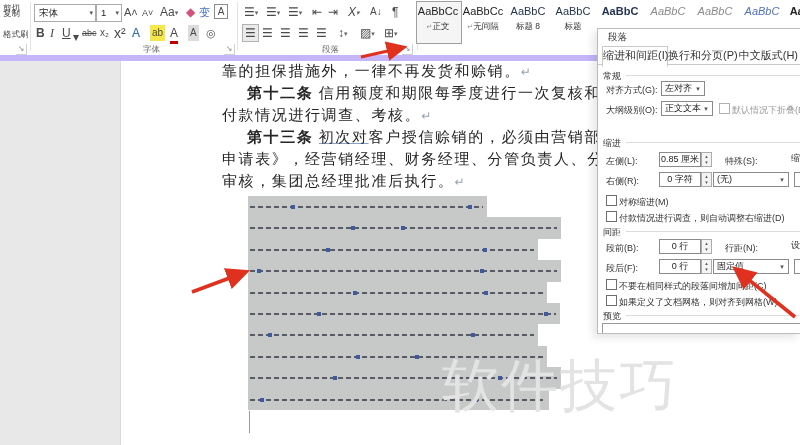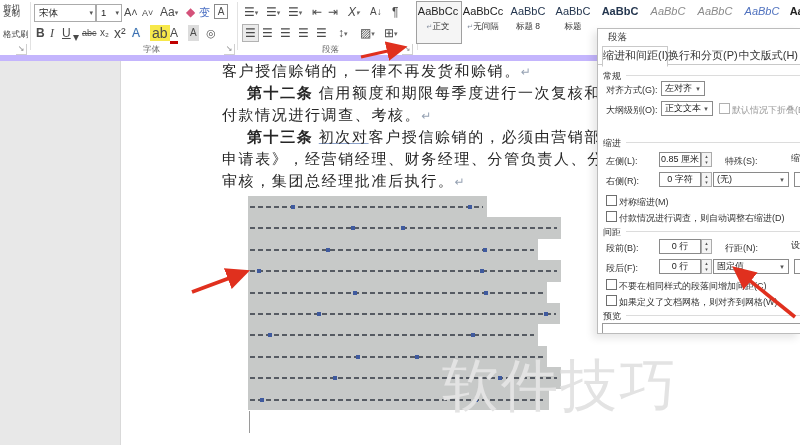--- a/index.html
+++ b/index.html
@@ -105,21 +105,21 @@
     <div class="ric" style="left:214px;top:4px;border:1px solid #8a8a8a;width:12px;height:13px;line-height:13px;font-size:10px">A</div>
 
     <div class="ric" style="left:36px;top:25px;font-weight:bold">B</div>
     <div class="ric" style="left:50px;top:25px;font-style:italic;font-family:'Liberation Serif',serif">I</div>
     <div class="ric" style="left:62px;top:25px;text-decoration:underline"><span>U</span></div>
     <div class="ric dd" style="left:73px;top:29px">▾</div>
     <div class="ric" style="left:82px;top:25px;font-size:9px;text-decoration:line-through">abc</div>
     <div class="ric" style="left:100px;top:25px;font-size:10px">x₂</div>
     <div class="ric" style="left:114px;top:25px;font-size:14px">x²</div>
     <div class="ric" style="left:132px;top:25px;color:#3e6db5;text-shadow:0 0 1px #9cc;font-size:12px">A</div>
-    <div class="ric" style="left:150px;top:25px;font-size:14px;background:#f7e84a;padding:0 2px">ab</div>
+    <div class="ric" style="left:150px;top:25px;font-size:10px;background:#f7e84a;padding:0 2px">ab</div>
     <div class="ric" style="left:170px;top:25px;border-bottom:3px solid #c00000">A</div>
     <div class="ric" style="left:188px;top:25px;background:#dcdcdc;padding:0 2px;font-size:10px">A</div>
     <div class="ric" style="left:206px;top:25px;font-size:11px">◎</div>
 
     <div class="grp-lbl" style="left:143px;top:44px">字体</div>
     <div class="launcher" style="left:224px;top:44px">↘</div>
     <div class="vsep" style="left:237px"></div>
 
     <div class="ric" style="left:244px;top:4px"><span>☰</span><span class="dd">▾</span></div>
     <div class="ric" style="left:266px;top:4px"><span>☰</span><span class="dd">▾</span></div>
@@ -175,21 +175,21 @@
     <div class="gal-item" style="left:786px">
         <div class="gal-prev g-strong">AaBbC</div>
       </div>
   </div>
 
   <div id="canvas">
     <div id="appbg"></div>
     <div id="page"></div>
 
     <div class="docline" style="left:222px;top:7px">
-      <span>客户授信赊销的，一律不再发货和赊销。</span><span class="pil">↵</span>
+      <span>靠的担保措施外，一律不再发货和赊销。</span><span class="pil">↵</span>
     </div>
     <div class="docline" style="left:247px;top:29px">
       <span class="b">第十二条</span><span> 信用额度和期限每季度进行一次复核和调整，对客</span>
     </div>
     <div class="docline" style="left:222px;top:51px">
       <span>付款情况进行调查、考核。</span><span class="pil">↵</span>
     </div>
     <div class="docline" style="left:247px;top:73px">
       <span class="b">第十三条</span><span> </span><span class="u">初次对</span><span>客户授信赊销的，必须由营销部人员办理《</span>
     </div>

